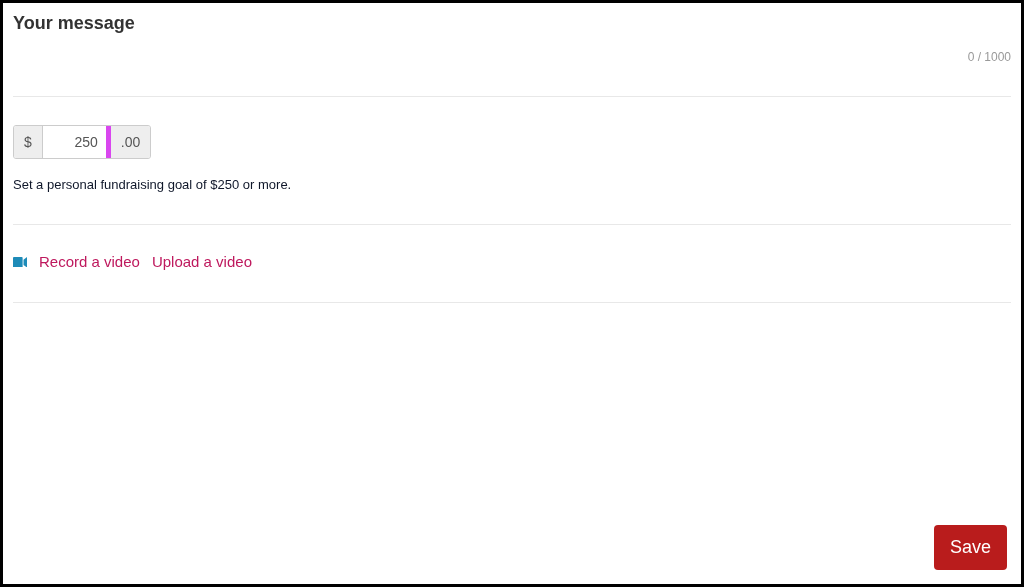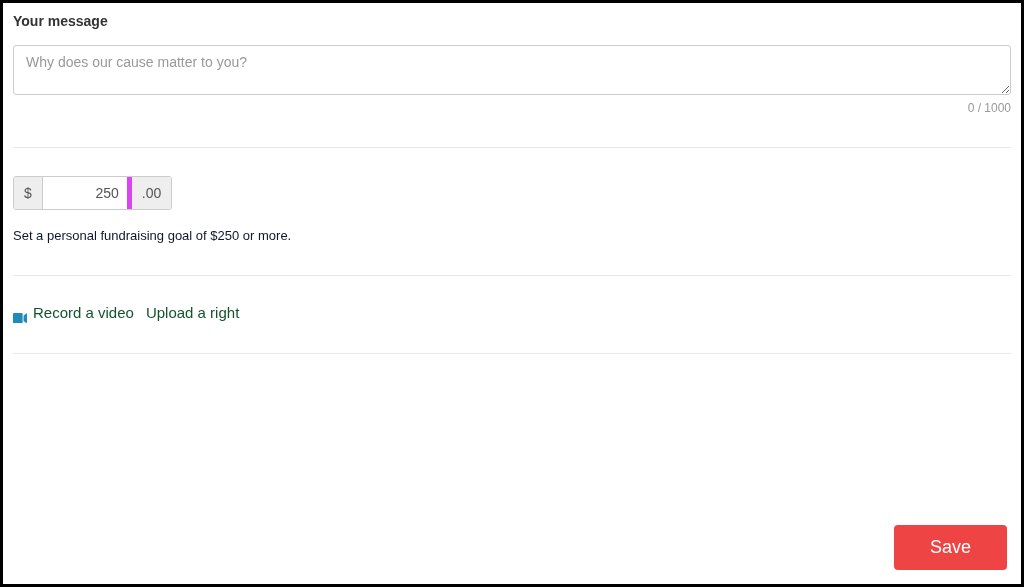--- a/index.html
+++ b/index.html
@@ -19,21 +19,21 @@
     .section {
       padding-bottom: 32px;
       border-bottom: 1px solid #e8e8e8;
       margin-bottom: 28px;
     }
     .section:last-of-type {
       border-bottom: none;
       margin-bottom: 0;
     }
     .section-title {
-      font-size: 14px;
+      font-size: 18px;
       font-weight: bold;
       color: #333;
       margin-bottom: 16px;
     }
     .textarea {
       width: 100%;
       min-height: 48px;
       border: 1px solid #ccc;
       border-radius: 3px;
       padding: 8px 12px;
@@ -73,74 +73,73 @@
       display: flex;
       align-items: center;
       border-right: 1px solid #ccc;
     }
     .input-addon.right {
       border-right: none;
       border-left: 5px solid #d946ef;
     }
     .goal-input {
       border: none;
-      width: 84px;
+      width: 63px;
       text-align: right;
       padding: 0 8px;
       font-size: 14px;
       font-family: inherit;
       color: #555;
       outline: none;
     }
     .goal-help {
       font-size: 13px;
       color: #0f172a;
       margin-top: 18px;
     }
     .video-links {
       display: flex;
       align-items: center;
       gap: 12px;
       font-size: 15px;
     }
     .video-link {
-      color: #14532d;
+      color: #be185d;
       text-decoration: none;
       display: inline-flex;
-      align-items: flex-end;
-      gap: 6px;
+      align-items: flex-start;
+      gap: 12px;
       cursor: pointer;
     }
     .video-icon {
       width: 14px;
       height: 12px;
       display: inline-block;
     }
     .footer {
       position: absolute;
       right: 14px;
       bottom: 14px;
     }
     .save-btn {
-      background: #ef4444;
+      background: #b91c1c;
       color: #fff;
       border: none;
       border-radius: 4px;
-      padding: 12px 36px;
+      padding: 12px 16px;
       font-size: 18px;
       cursor: pointer;
       font-family: inherit;
     }
   </style>
 </head>
 <body>
 
 <div class="section">
   <div class="section-title">Your message</div>
-  <textarea class="textarea" placeholder="Why does our cause matter to you?" style=""></textarea>
   <div class="char-counter">0 / 1000</div>
 </div>
 
 <div class="section">
   <div class="goal-input-group">
     <span class="input-addon">$</span>
     <input class="goal-input" type="text" value="250" style="">
     <span class="input-addon right">.00</span>
   </div>
   <div class="goal-help">Set a personal fundraising goal of $250 or more.</div>
@@ -151,20 +150,20 @@
     <a class="video-link">
       <span class="video-icon">
         <svg viewBox="0 0 16 12" fill="#1e8bb8">
             <rect x="0" y="0" width="11" height="12" rx="1"></rect>
             <path d="M12 3 L16 0 L16 12 L12 9 Z"></path>
           </svg>
       </span>
       <span>Record a video</span>
     </a>
     <a class="video-link">
-      <span>Upload a right</span>
+      <span>Upload a video</span>
     </a>
   </div>
 </div>
 
 <div class="footer">
   <button class="save-btn">Save</button>
 </div>
 
 </body></html>

